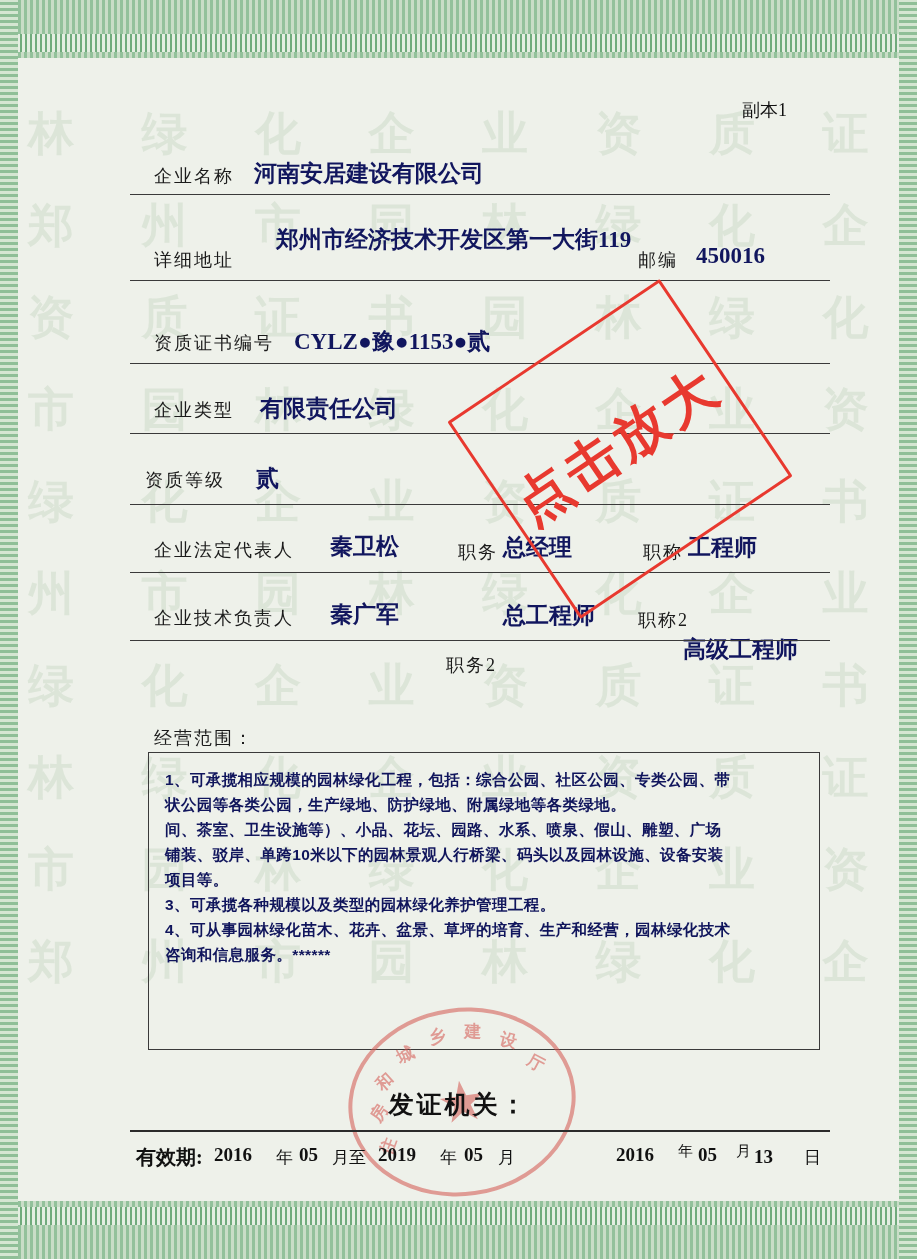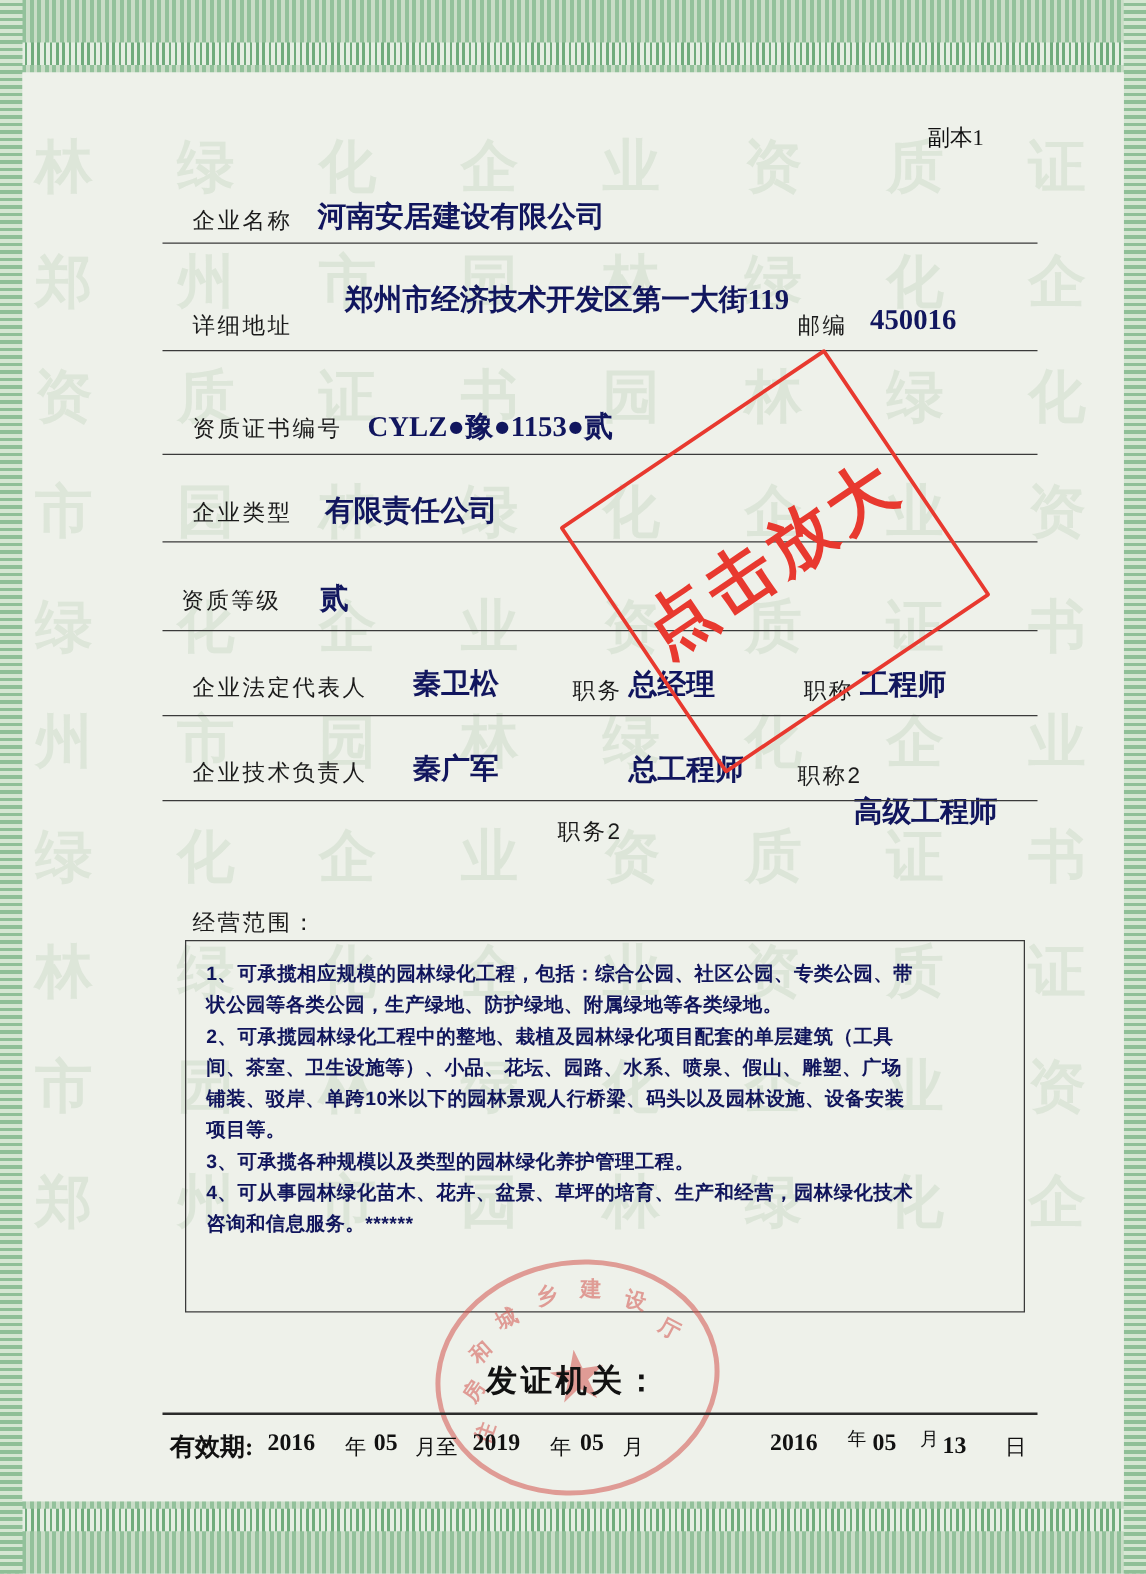--- a/index.html
+++ b/index.html
@@ -119,21 +119,21 @@
     width: 700px;
     border-bottom: 1.5px solid #3a3a3a;
     height: 0;
   }
 
   .lbl {
     position: absolute;
     font-size: 18px;
     color: #1b1b1b;
     letter-spacing: 2px;
-    font-family: Liberation Sans, sans-serif;
+    font-family: Liberation Serif, serif;
   }
   .val {
     position: absolute;
     font-size: 23px;
     color: #11165e;
     font-weight: bold;
     font-family: "Liberation Serif", serif;
   }
 
   .scope-label {
@@ -329,21 +329,20 @@
       <div class="lbl" style="left:428px; top:550px;margin-top:45px;">职务2</div>
       <div class="val" style="left:485px; top:542px;">总工程师</div>
       <div class="lbl" style="left:620px; top:550px;">职称2</div>
       <div class="val" style="left:665px; top:542px;margin-top:34px;">高级工程师</div>
       <div class="row" style="top:582px;"></div>
 
       <div class="scope-label">经营范围：</div>
       <div class="scope-box">
         <p class="scope-line">1、可承揽相应规模的园林绿化工程，包括：综合公园、社区公园、专类公园、带</p>
         <p class="scope-line">状公园等各类公园，生产绿地、防护绿地、附属绿地等各类绿地。</p>
-        <p class="scope-line">2、可承揽园林绿化工程中的整地、栽植及园林绿化项目配套的单层建筑（工具</p>
         <p class="scope-line">间、茶室、卫生设施等）、小品、花坛、园路、水系、喷泉、假山、雕塑、广场</p>
         <p class="scope-line">铺装、驳岸、单跨10米以下的园林景观人行桥梁、码头以及园林设施、设备安装</p>
         <p class="scope-line">项目等。</p>
         <p class="scope-line">3、可承揽各种规模以及类型的园林绿化养护管理工程。</p>
         <p class="scope-line">4、可从事园林绿化苗木、花卉、盆景、草坪的培育、生产和经营，园林绿化技术</p>
         <p class="scope-line">咨询和信息服务。******</p>
       </div>
 
       <div class="stamp">
         <div class="stamp-star">★</div>

